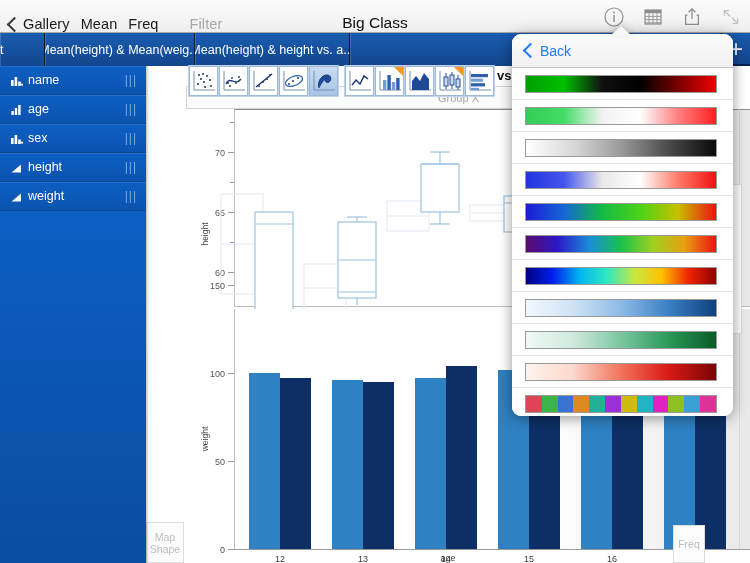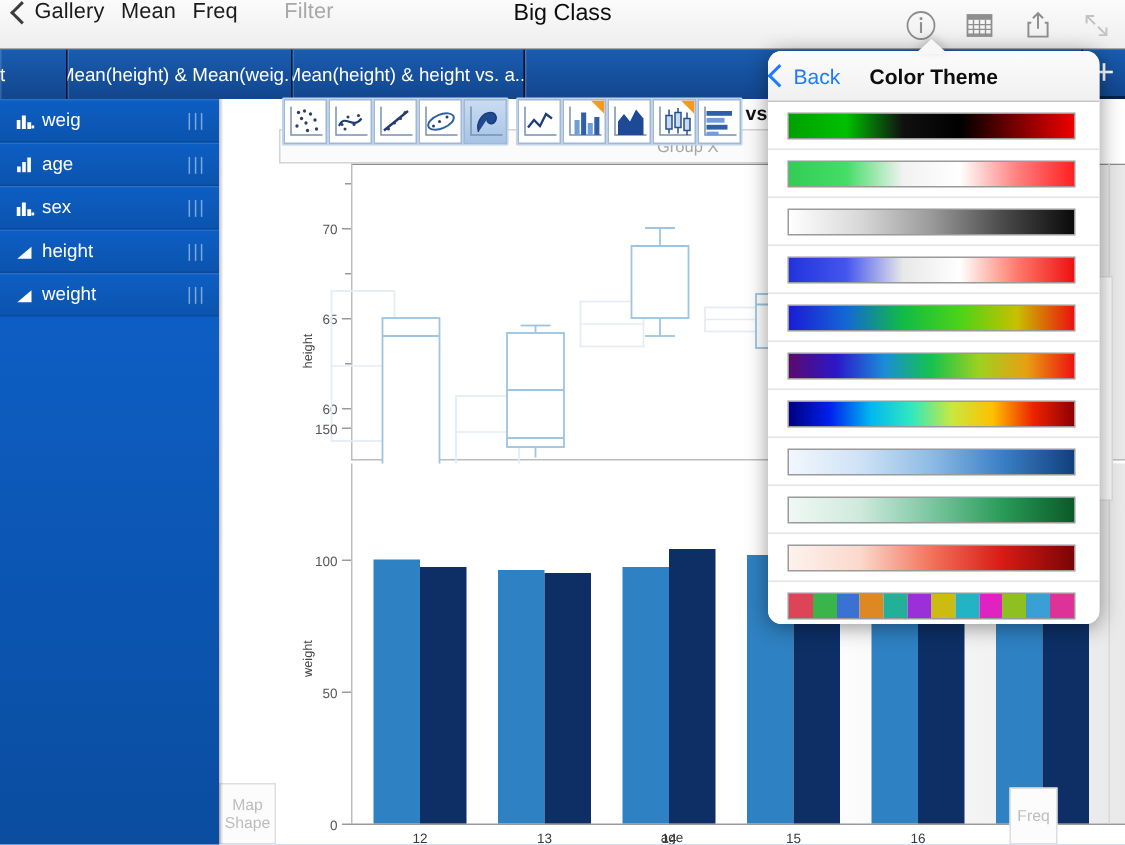--- a/index.html
+++ b/index.html
@@ -9,21 +9,21 @@
     background:#ffffff;
     -webkit-font-smoothing:antialiased;
   }
   .app{position:absolute;inset:0;overflow:hidden;}
 
   
   .navbar{
     position:absolute;left:0;top:0;width:750px;height:33px;
     background:linear-gradient(#fbfbfb,#eeeeee);
     border-bottom:1px solid #a9a9a9;
-    display:flex;align-items:flex-start;
+    display:flex;align-items:flex-end;
     box-sizing:border-box;
   }
   .nav-left{display:flex;align-items:center;gap:11px;padding-left:9px;}
   .nav-chev{
     width:9px;height:9px;border-left:2px solid #3c3c3c;border-bottom:2px solid #3c3c3c;
     transform:rotate(45deg);margin-right:-2px;
   }
   .nav-btn{font-size:14.5px;color:#1b1b1b;letter-spacing:.1px;}
   .nav-btn.dim{color:#a8a8a8;margin-left:20px;}
   .nav-title{
@@ -144,21 +144,21 @@
     position:absolute;left:610px;top:26px;width:0;height:0;
     border-left:11px solid transparent;border-right:11px solid transparent;
     border-bottom:10px solid #f7f7f7;z-index:61;
     filter:drop-shadow(0 -2px 3px rgba(0,0,0,.18));
   }
   .pop-head{
     height:33px;background:linear-gradient(#fcfcfc,#f0f0f0);
     border-bottom:1px solid #c4c4c4;position:relative;
     display:flex;align-items:center;
   }
-  .pop-back{display:flex;align-items:center;gap:4px;padding-left:2px;cursor:pointer;}
+  .pop-back{display:flex;align-items:center;gap:4px;padding-left:13px;cursor:pointer;}
   .pop-back-chev{
     width:9px;height:9px;border-left:2.2px solid #1f7bfd;border-bottom:2.2px solid #1f7bfd;
     transform:rotate(45deg);
   }
   .pop-back-lbl{color:#1f7bfd;font-size:14px;}
   .pop-title{
     position:absolute;left:0;right:0;text-align:center;
     font-size:14px;font-weight:bold;color:#0d0d0d;pointer-events:none;
   }
   .pop-list{height:349px;overflow:hidden;background:#ffffff;}
@@ -233,21 +233,21 @@
     <div class="sidebar">
       <div class="sidebar-filler"></div>
 
       <div class="var-row">
         <svg class="var-ico" viewBox="0 0 12 11">
           <rect x="0" y="5" width="2.6" height="6" fill="#ffffff"></rect>
           <rect x="3.6" y="2" width="2.6" height="9" fill="#ffffff"></rect>
           <rect x="7.2" y="6.5" width="2.6" height="4.5" fill="#ffffff"></rect>
           <circle cx="11" cy="9.6" r="1.1" fill="#ffffff"></circle>
         </svg>
-        <span class="var-name">weig</span>
+        <span class="var-name">name</span>
         <span class="var-grip">|||</span>
       </div>
 
       <div class="var-row">
         <svg class="var-ico" viewBox="0 0 12 11">
           <rect x="0.4" y="7" width="2.4" height="4" fill="#ffffff"></rect>
           <rect x="3.8" y="4" width="2.4" height="7" fill="#ffffff"></rect>
           <rect x="7.2" y="1" width="2.4" height="10" fill="#ffffff"></rect>
         </svg>
         <span class="var-name">age</span>
@@ -550,21 +550,20 @@
     </div>
   </div>
 
   <div class="pop-arrow"></div>
   <div class="popover">
     <div class="pop-head">
       <div class="pop-back">
         <span class="pop-back-chev"></span>
         <span class="pop-back-lbl">Back</span>
       </div>
-      <div class="pop-title">Color Theme</div>
     </div>
     <div class="pop-list" id="theme-list">
         <div class="theme-row">
           <div class="theme-sw" style="background: linear-gradient(90deg, rgb(0, 160, 0), rgb(0, 192, 0), rgb(16, 16, 16), rgb(0, 0, 0), rgb(122, 0, 0), rgb(238, 0, 0));"></div>
         </div>
         <div class="theme-row">
           <div class="theme-sw" style="background: linear-gradient(90deg, rgb(51, 204, 85), rgb(68, 221, 102), rgb(242, 242, 242), rgb(255, 255, 255), rgb(255, 128, 128), rgb(255, 32, 32));"></div>
         </div>
         <div class="theme-row">
           <div class="theme-sw" style="background: linear-gradient(90deg, rgb(255, 255, 255), rgb(216, 216, 216), rgb(154, 154, 154), rgb(74, 74, 74), rgb(10, 10, 10));"></div>

